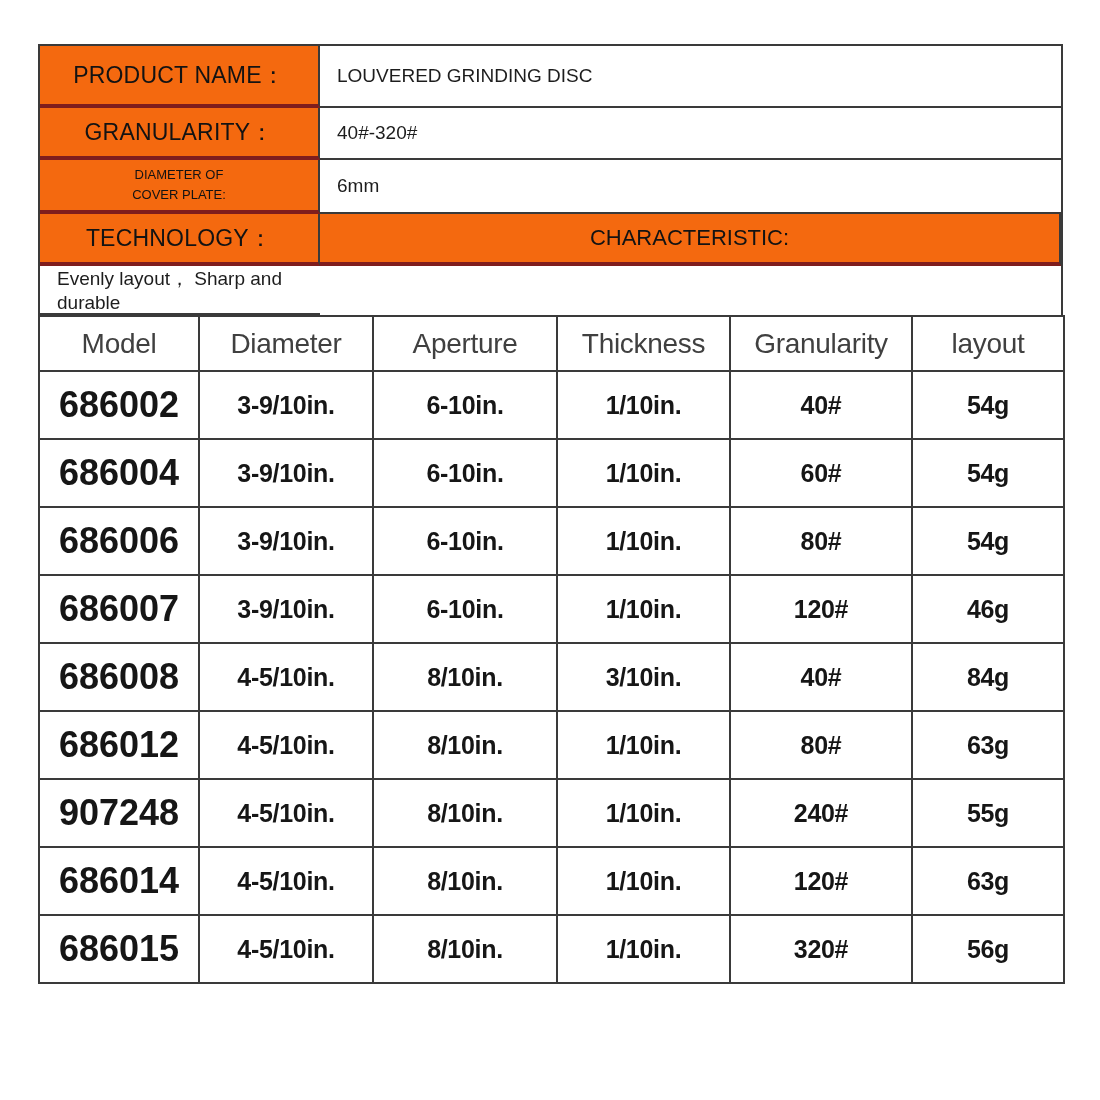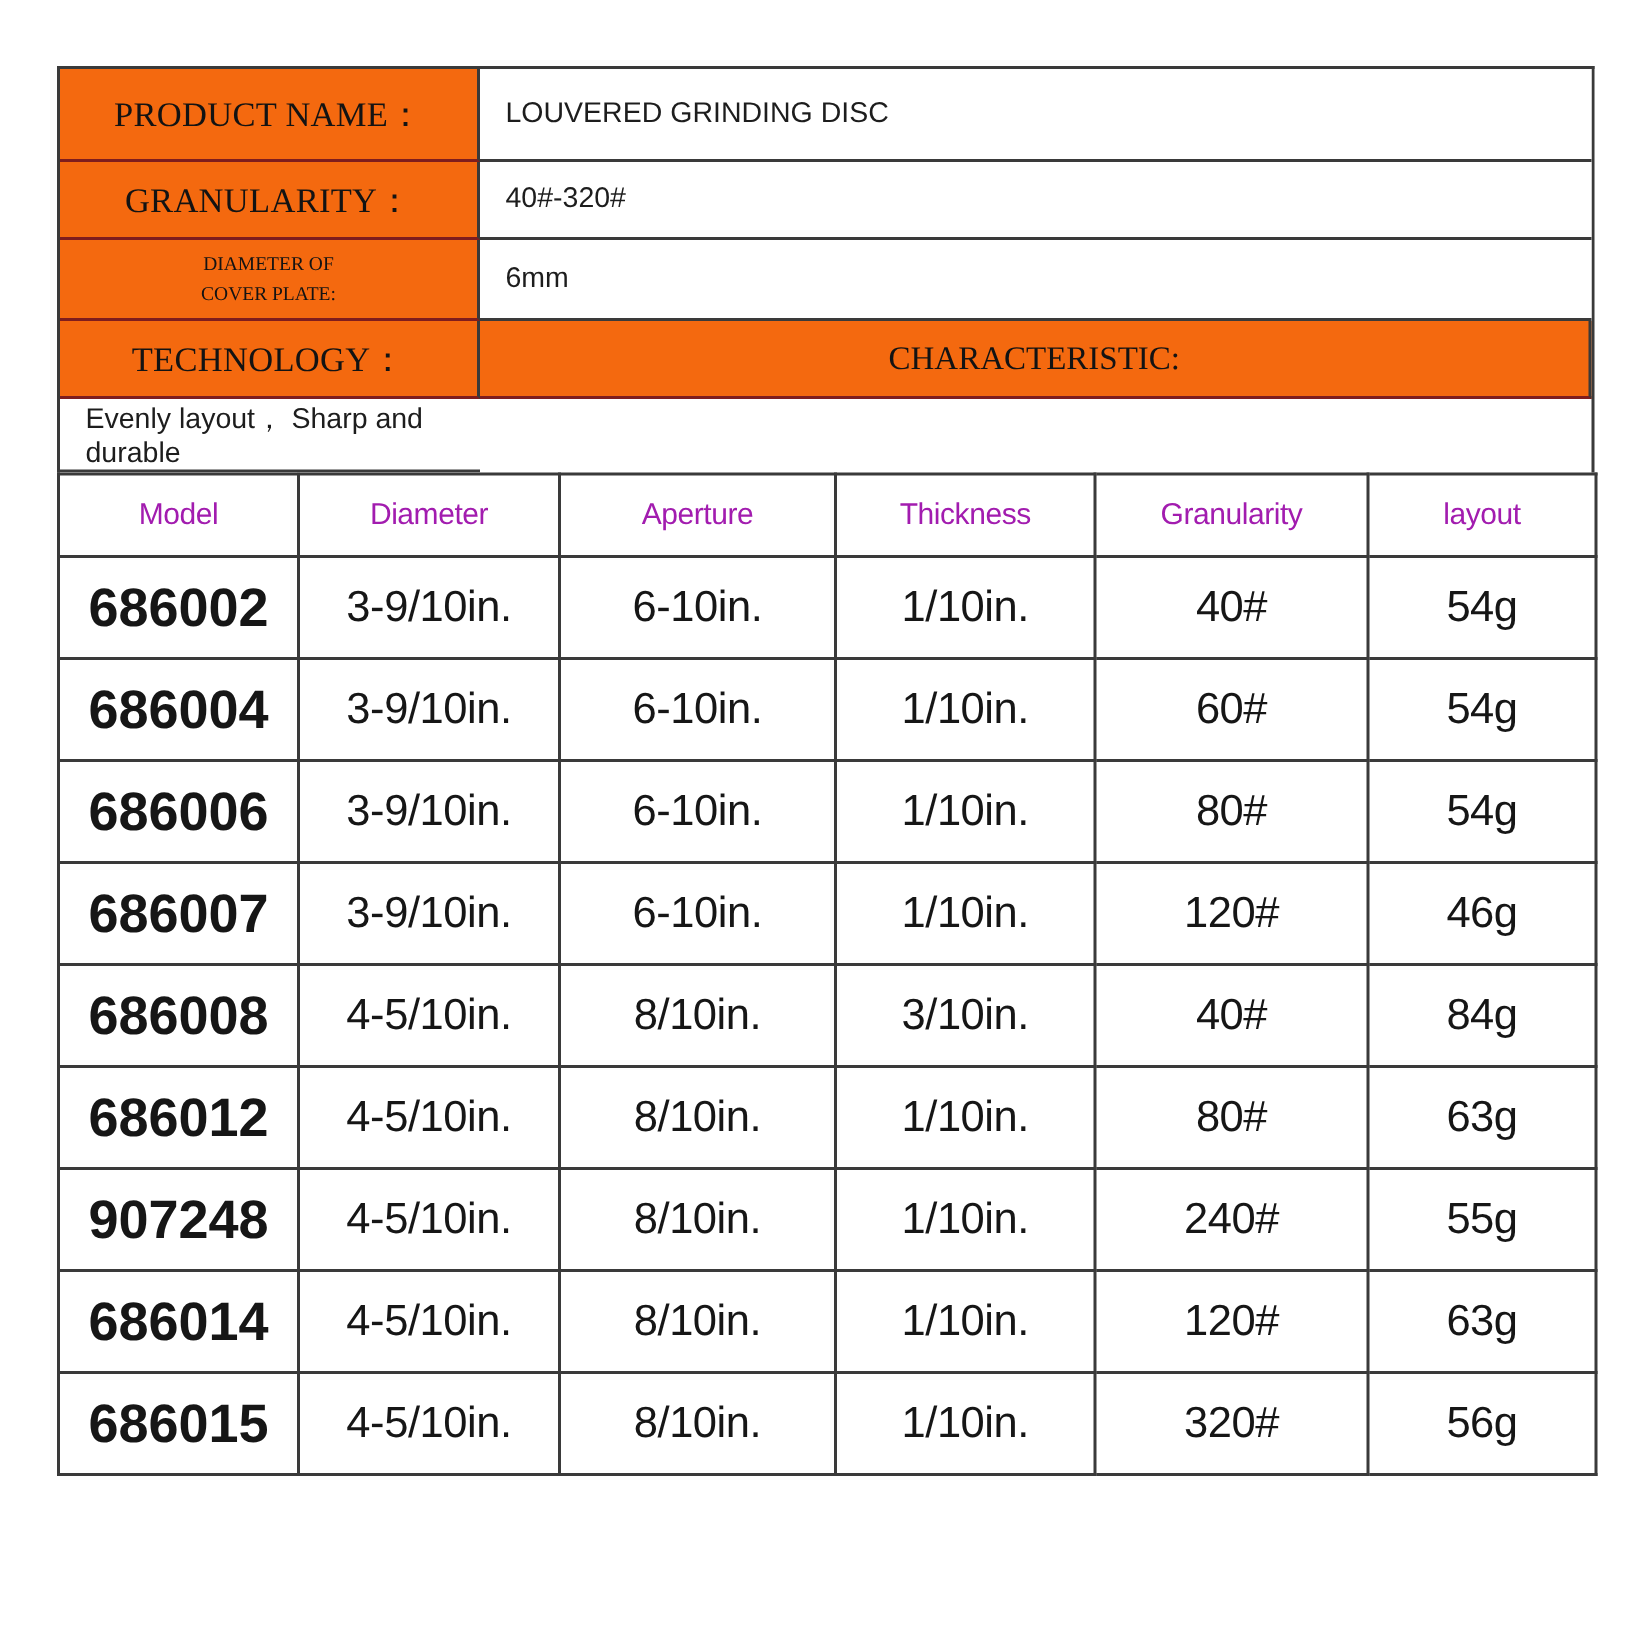--- a/index.html
+++ b/index.html
@@ -22,29 +22,28 @@
     display: grid;
     grid-template-columns: 280px 1fr;
     grid-template-rows: 62px 52px 54px 52px 49px;
     border: 2px solid #3a3a3a;
     border-bottom: 0;
     box-sizing: border-box;
   }
   .spec-label {
     background: #f4690f;
     border-right: 2px solid #3a3a3a;
-    border-bottom: 2px solid #7f1d1d;
+    border-bottom: 4px solid #7f1d1d;
     display: flex;
     align-items: center;
     justify-content: center;
     text-align: center;
     font-size: 23px;
     letter-spacing: 0.2px;
     color: #131313;
-    font-family: Liberation Serif, serif;
   }
   .spec-value {
     background: #ffffff;
     border-bottom: 2px solid #3a3a3a;
     display: flex;
     align-items: center;
     padding-left: 17px;
     font-size: 19px;
     color: #1d1d1d;
   }
@@ -67,31 +66,32 @@
   table.size-table th,
   table.size-table td {
     border: 2px solid #3a3a3a;
     text-align: center;
     vertical-align: middle;
     padding: 0;
     overflow: hidden;
   }
   table.size-table th {
     height: 53px;
-    font-size: 20px;
+    font-size: 28px;
     font-weight: normal;
     letter-spacing: -0.3px;
-    color: #a21caf;
+    color: #404040;
     text-align: center;
   }
   table.size-table td {
     height: 66px;
-    font-size: 29px;
+    font-size: 25px;
     letter-spacing: -0.3px;
     color: #161616;
+    font-weight: bold;
   }
   table.size-table td.model {
     font-weight: bold;
     font-size: 36px;
     letter-spacing: 0;
   }
   col.c-model { width: 160px; }
   col.c-diameter { width: 174px; }
   col.c-aperture { width: 184px; }
   col.c-thickness { width: 173px; }

